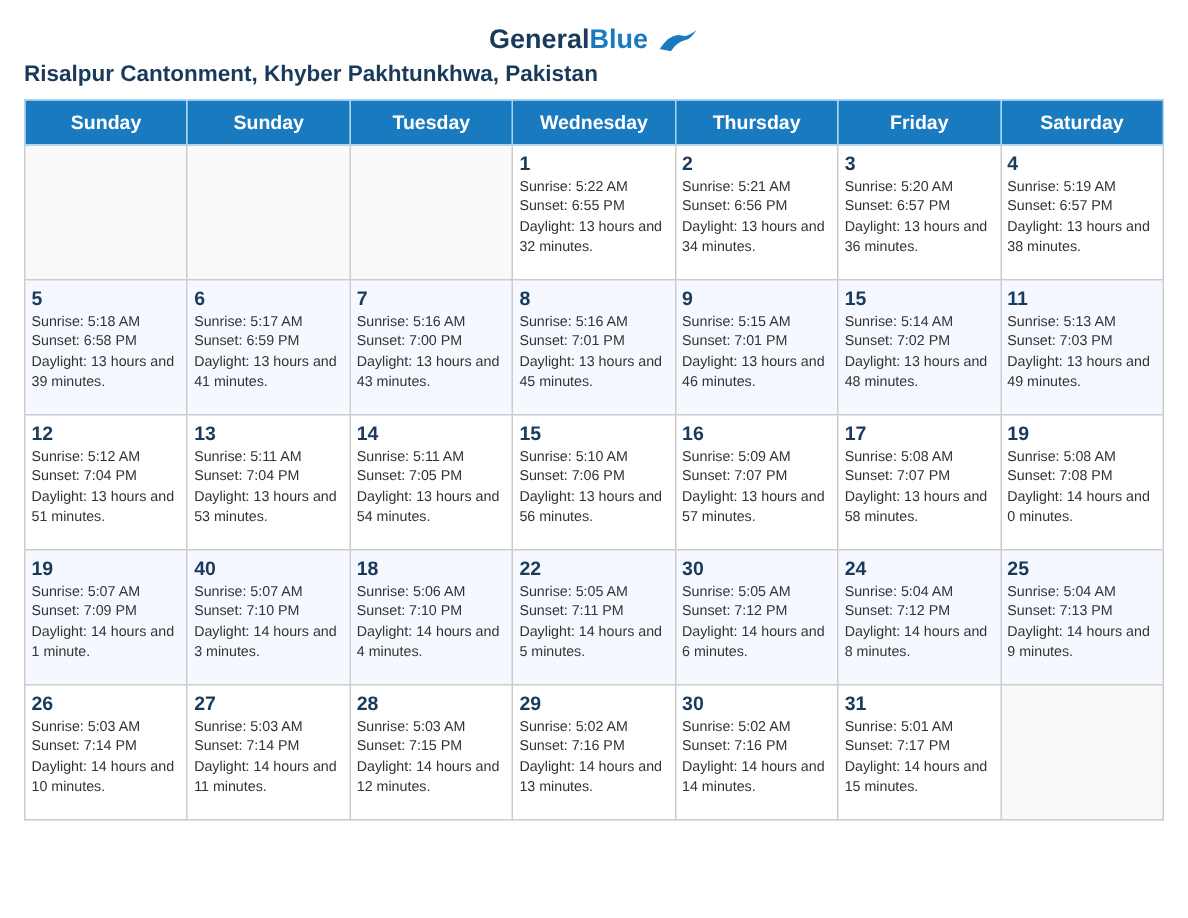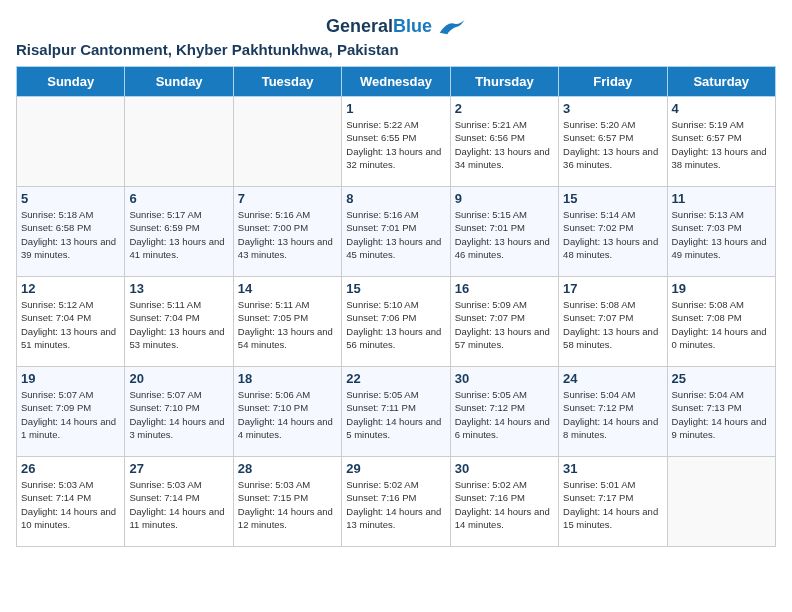--- a/index.html
+++ b/index.html
@@ -206,21 +206,21 @@
           <span class="day-number">19</span>
           <div class="day-info">Sunrise: 5:08 AM<br>Sunset: 7:08 PM<br>Daylight: 14 hours and 0 minutes.</div>
         </td>
       </tr>
       <tr>
         <td>
           <span class="day-number">19</span>
           <div class="day-info">Sunrise: 5:07 AM<br>Sunset: 7:09 PM<br>Daylight: 14 hours and 1 minute.</div>
         </td>
         <td>
-          <span class="day-number">20</span>
+          <span class="day-number">40</span>
           <div class="day-info">Sunrise: 5:07 AM<br>Sunset: 7:10 PM<br>Daylight: 14 hours and 3 minutes.</div>
         </td>
         <td>
           <span class="day-number">18</span>
           <div class="day-info">Sunrise: 5:06 AM<br>Sunset: 7:10 PM<br>Daylight: 14 hours and 4 minutes.</div>
         </td>
         <td>
           <span class="day-number">22</span>
           <div class="day-info">Sunrise: 5:05 AM<br>Sunset: 7:11 PM<br>Daylight: 14 hours and 5 minutes.</div>
         </td>

